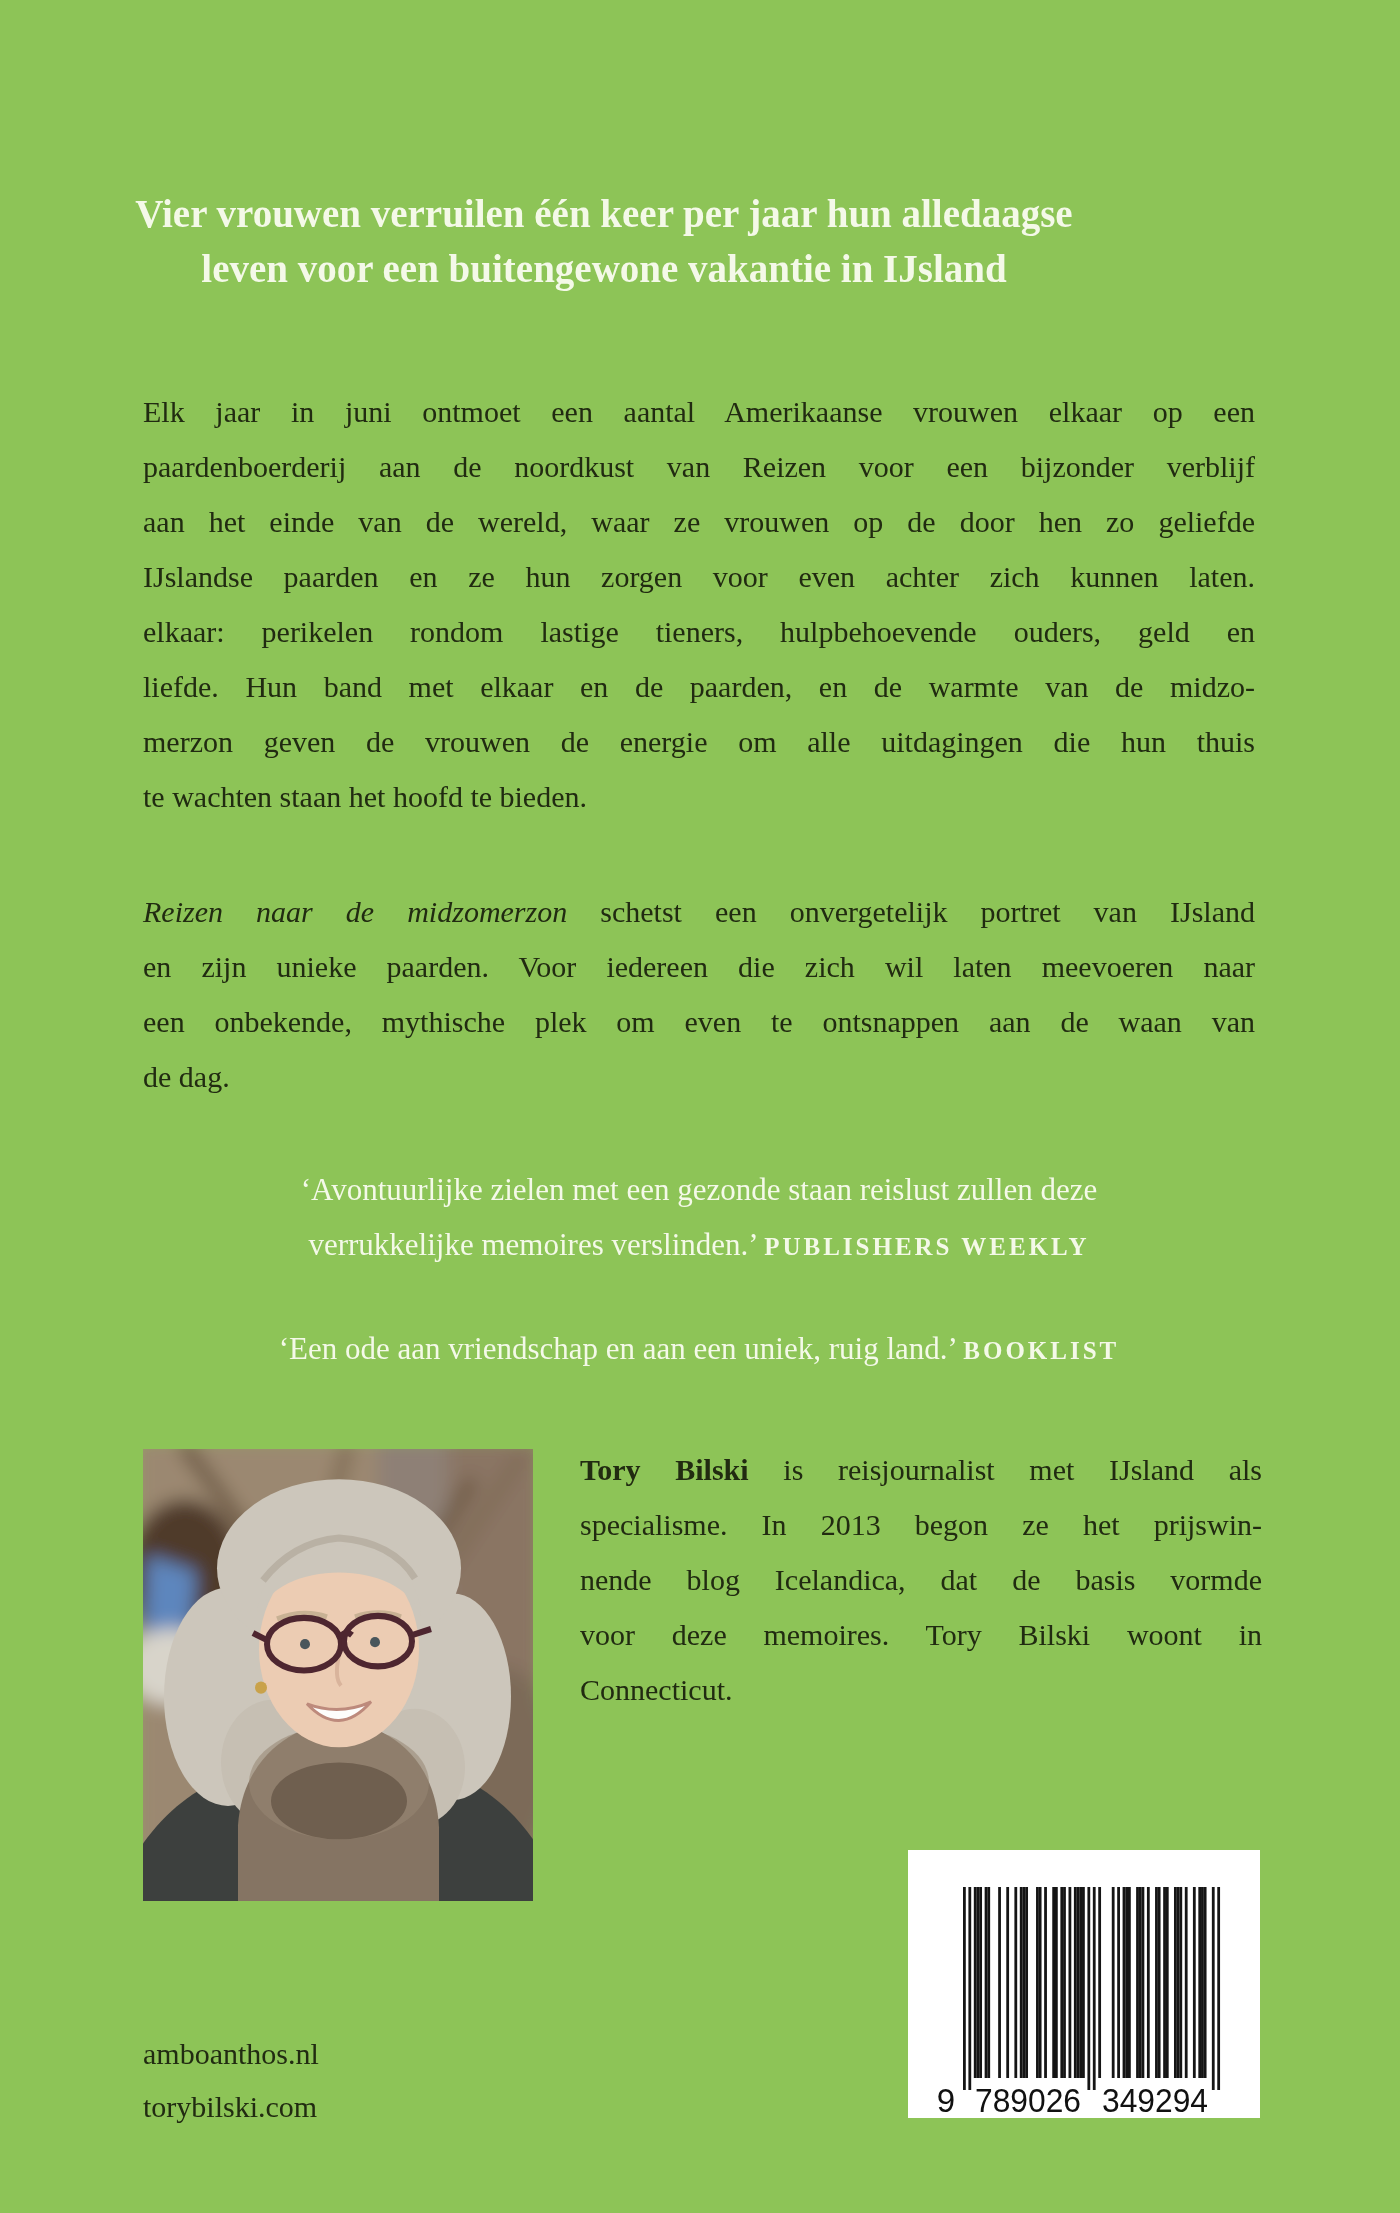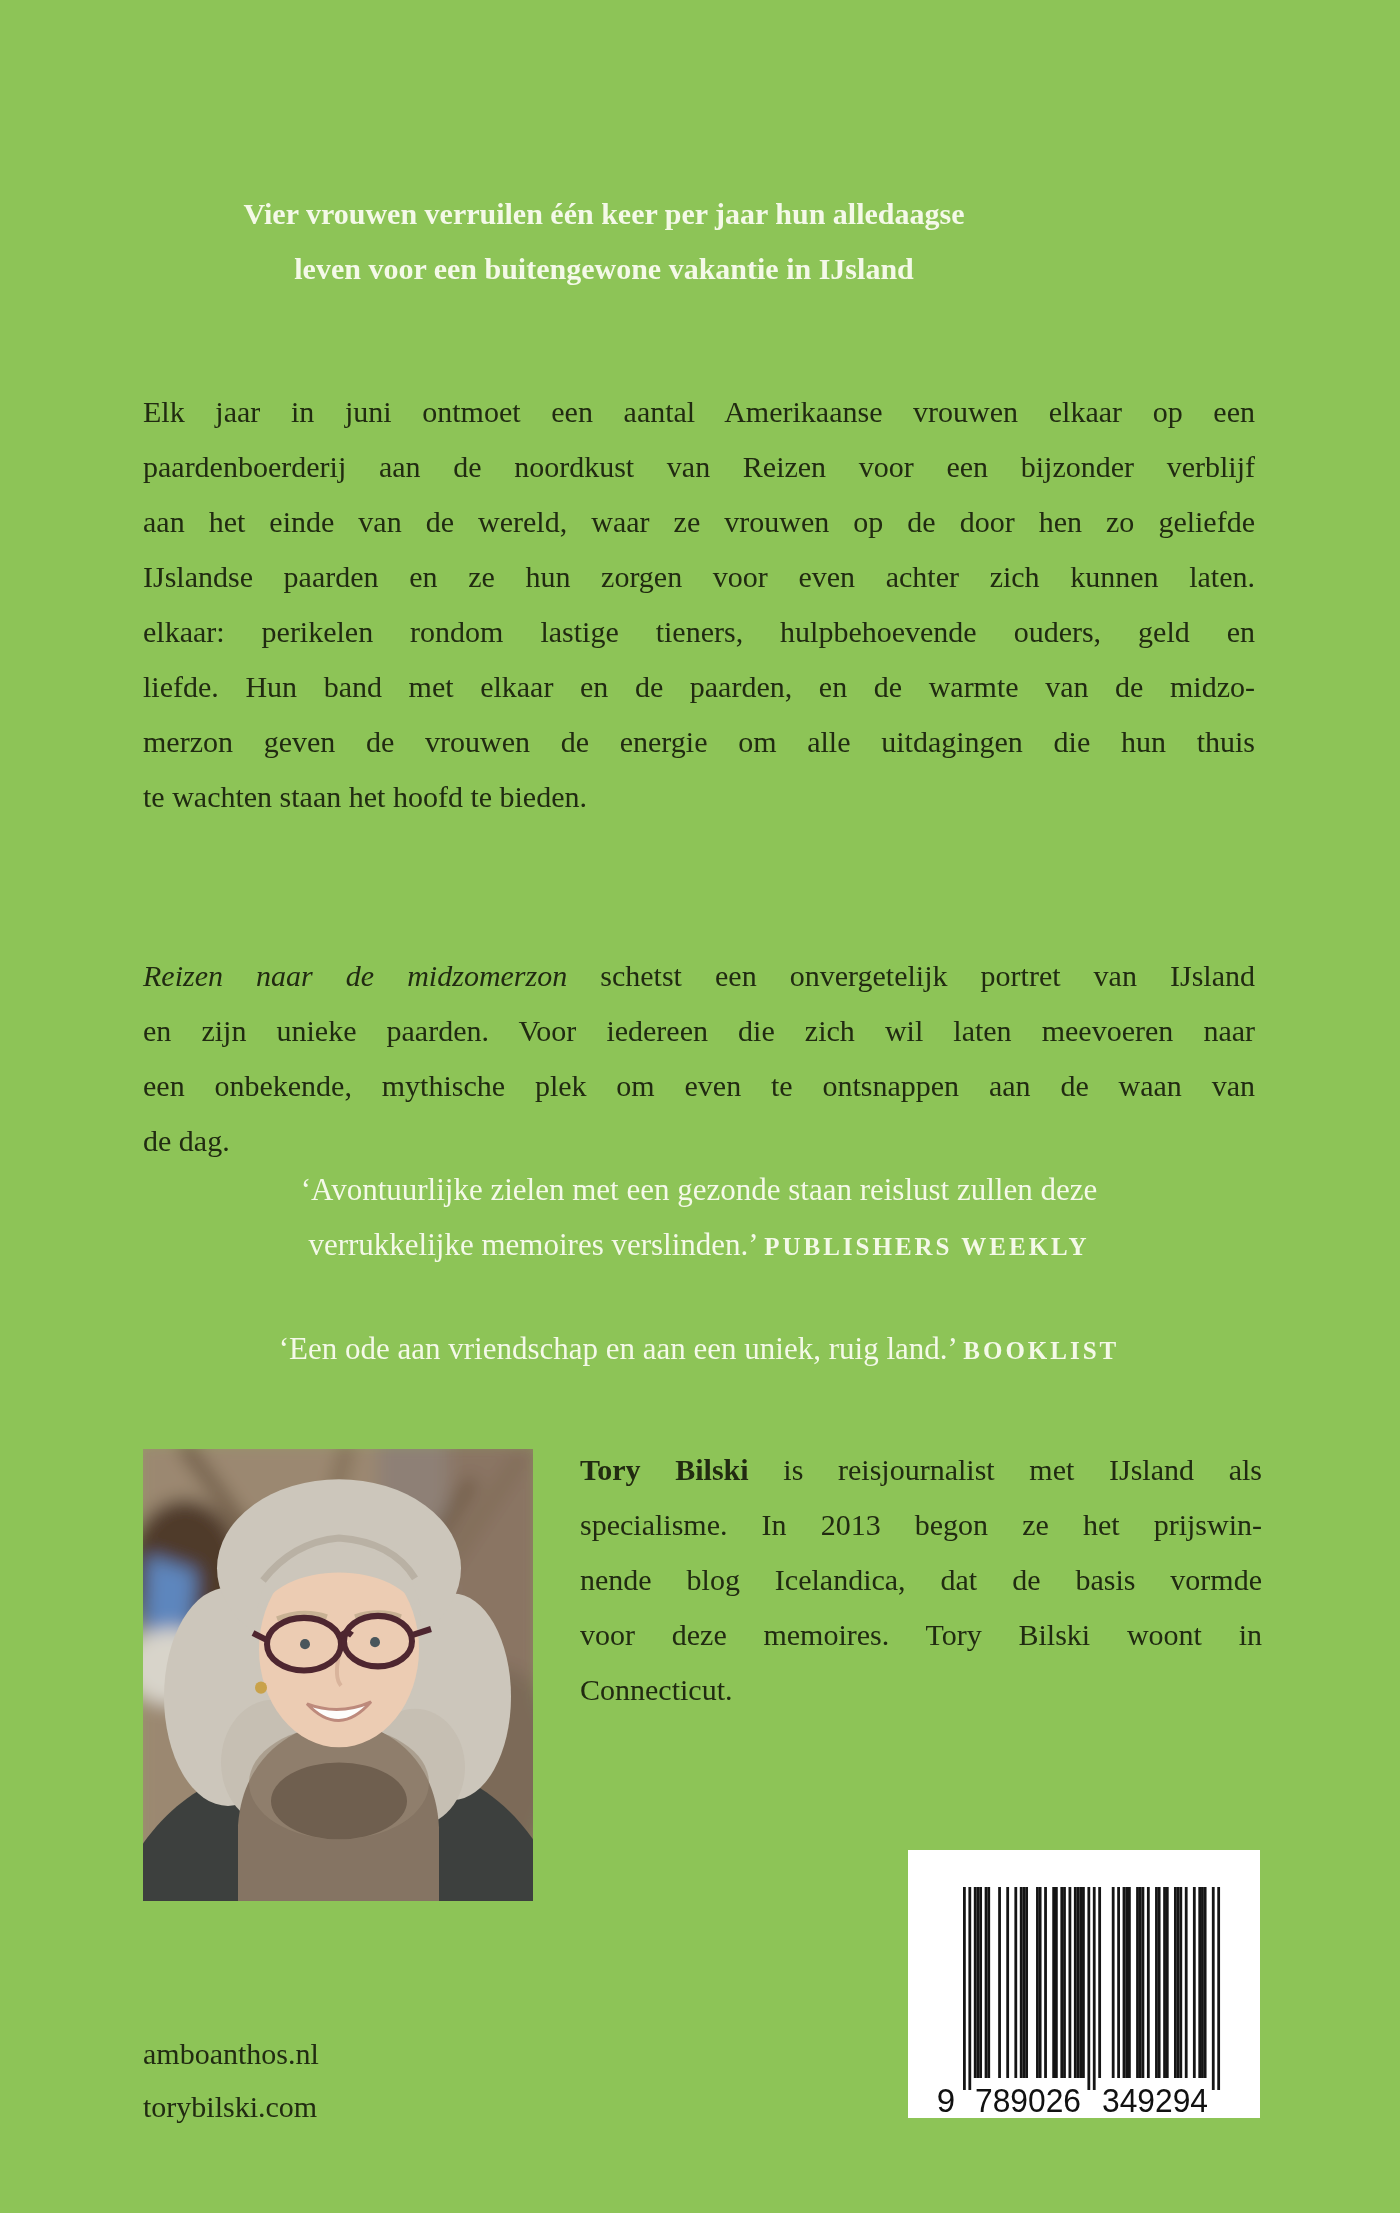--- a/index.html
+++ b/index.html
@@ -8,21 +8,21 @@
     width:1400px;height:2213px;
     margin:0 auto;
     background:#8dc457;
     font-family:"Liberation Serif", serif;
     overflow:hidden;
   }
   .headline{
     position:absolute;top:186px;left:0;width:1208px;
     text-align:center;
     color:#f4f9e8;
-    font-size:30px;line-height:58px;font-weight:bold;
+    font-size:39px;line-height:58px;font-weight:bold;
   }
   .textblock{position:absolute;color:#212b11;font-size:30px;}
   .line{display:block;height:55px;line-height:55px;white-space:nowrap;}
   .just{white-space:normal;text-align:justify;text-align-last:justify;-moz-text-align-last:justify;}
   .left{text-align:center;text-align-last:left;}
   .quote{
     position:absolute;left:143px;width:1112px;
     text-align:center;color:#f4f9e8;font-size:31px;
   }
   .quote .line{white-space:normal;}
@@ -58,21 +58,21 @@
     <span class="line just">Elk jaar in juni ontmoet een aantal Amerikaanse vrouwen elkaar op een</span>
     <span class="line just">paardenboerderij aan de noordkust van Reizen voor een bijzonder verblijf</span>
     <span class="line just">aan het einde van de wereld, waar ze vrouwen op de door hen zo geliefde</span>
     <span class="line just">IJslandse paarden en ze hun zorgen voor even achter zich kunnen laten.</span>
     <span class="line just">elkaar: perikelen rondom lastige tieners, hulpbehoevende ouders, geld en</span>
     <span class="line just">liefde. Hun band met elkaar en de paarden, en de warmte van de midzo-</span>
     <span class="line just">merzon geven de vrouwen de energie om alle uitdagingen die hun thuis</span>
     <span class="line left">te wachten staan het hoofd te bieden.</span>
   </div>
 
-  <div class="textblock" style="top:948px;left:143px;width:1112px;">
+  <div class="textblock" style="top:884px;left:143px;width:1112px;">
     <span class="line just"><span class="em">Reizen naar de midzomerzon</span><span> schetst een onvergetelijk portret van IJsland</span></span>
     <span class="line just">en zijn unieke paarden. Voor iedereen die zich wil laten meevoeren naar</span>
     <span class="line just">een onbekende, mythische plek om even te ontsnappen aan de waan van</span>
     <span class="line left">de dag.</span>
   </div>
 
   <div class="quote" style="top:1162px;">
     <span class="line">‘Avontuurlijke zielen met een gezonde staan reislust zullen deze</span>
     <span class="line"><span>verrukkelijke memoires verslinden.’ </span><span class="attrib">PUBLISHERS WEEKLY</span></span>
   </div>

